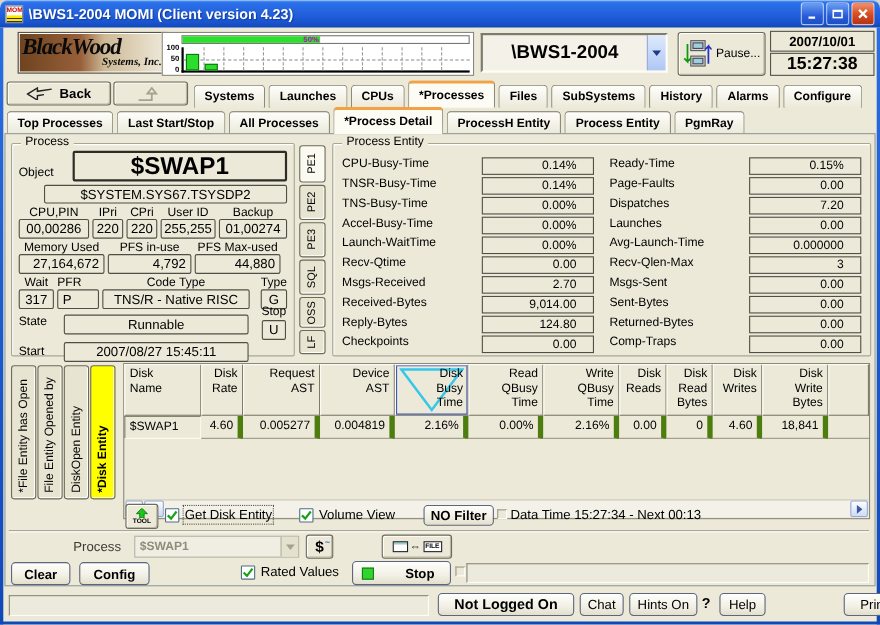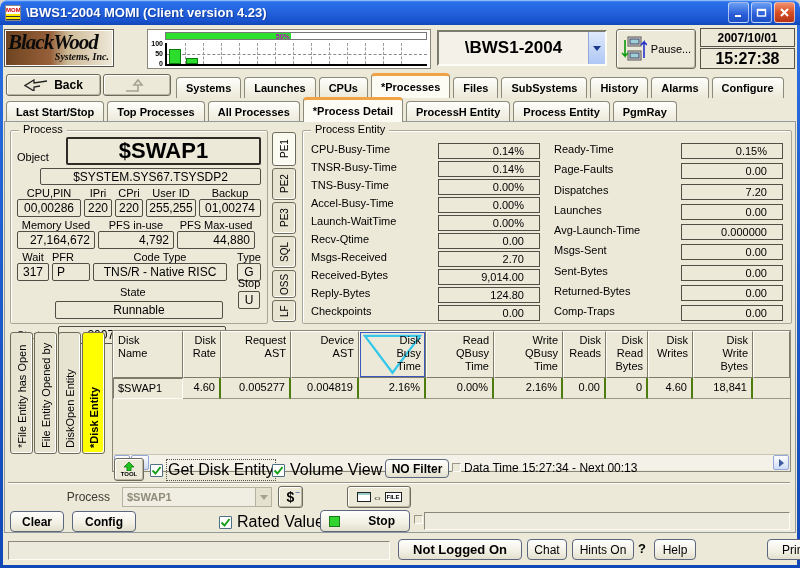--- a/index.html
+++ b/index.html
@@ -41,21 +41,21 @@
   .field.ctr{justify-content:center;}
   .sunken{background:#eceadd;border:1px solid;border-color:#8a887a #fdfcf5 #fdfcf5 #8a887a;}
   .cb{width:13px;height:13px;background:#fff;border:1px solid #4f6f84;border-radius:1px;
     display:inline-flex;align-items:center;justify-content:center;flex:none;}
   .groove{border-top:1px solid #9a9786;border-bottom:1px solid #fff;height:2px;}
   .vtab{writing-mode:vertical-rl;transform:rotate(180deg);display:flex;align-items:center;
     padding:5px 1px;font-size:11px;}
   .tri-down{width:0;height:0;border-left:4px solid transparent;border-right:4px solid transparent;border-top:5px solid #1c3a8c;}
 
   
-  .logo{position:absolute;left:4px;top:29px;width:110px;height:38px;border:1px solid #55534a;
+  .logo{position:absolute;left:16px;top:29px;width:136px;height:38px;border:1px solid #55534a;
     background:linear-gradient(90deg,#6e431f,#96603a 42%,#cdb995 58%,#efe9da);
     box-shadow:inset 0 0 0 1px #fff;overflow:hidden;}
   .logo-main{font-family:"Liberation Serif","DejaVu Serif",serif;font-style:italic;font-weight:bold;
     font-size:21px;line-height:24px;padding-left:3px;letter-spacing:-1px;color:#0b0b0b;}
   .logo-sub{font-family:"Liberation Serif","DejaVu Serif",serif;font-style:italic;font-weight:bold;
     font-size:10px;text-align:right;padding-right:4px;margin-top:-3px;color:#0b0b0b;}
   .chartpanel{position:absolute;left:147px;top:29px;width:284px;height:40px;background:#fff;
     border:1px solid #8a887a;}
   .progress{position:absolute;left:17px;top:2px;right:3px;height:8px;border:1px solid #777;background:#fff;}
   .prog-fill{position:absolute;left:0;top:0;bottom:0;background:#2ee02e;}
@@ -128,38 +128,38 @@
   .listview{position:absolute;left:112px;top:330px;width:679px;height:142px;background:#ece9d8;
     border:1px solid #8a887a;}
   .thead{display:flex;height:47px;}
   .th{border:1px solid;border-color:#fdfcf5 #7e7b6a #7e7b6a #fdfcf5;background:#ece9d8;
     font-size:11px;line-height:13px;padding:2px 4px;position:relative;flex:none;}
   .th span{white-space:pre-line;display:block;text-align:right;position:relative;z-index:1;}
   .th.first span{text-align:left;}
   .th.sorted{box-shadow:inset 0 0 0 1px #3a57c0;}
   .sort-tri{position:absolute;left:3px;right:3px;top:2px;bottom:4px;z-index:0;}
   .trow{display:flex;height:21px;}
-  .td{border-right:2px solid #4d7c0f;border-bottom:1px solid #9a9786;font-size:11px;
+  .td{border-right:5px solid #4d7c0f;border-bottom:1px solid #9a9786;font-size:11px;
     padding:3px 4px 0 4px;text-align:right;background:#ece9d8;flex:none;}
   .td.first{text-align:left;border:1px solid;border-color:#7e7b6a #fdfcf5 #fdfcf5 #7e7b6a;}
   .hscroll{position:absolute;left:1px;right:1px;bottom:1px;height:16px;background:#f3f1e8;
     border-top:1px solid #c9c6b6;display:flex;align-items:center;}
   .sbtn{width:16px;height:15px;background:linear-gradient(180deg,#fdfdfb,#cfdcf8);
     border:1px solid #93a7d8;border-radius:2px;display:flex;align-items:center;justify-content:center;flex:none;}
   .sthumb{width:18px;height:15px;margin-left:1px;background:linear-gradient(180deg,#fdfdfd,#cdd8f0);
     border:1px solid #93a7d8;border-radius:2px;display:flex;align-items:center;justify-content:center;gap:1px;}
   .sthumb i{display:block;width:1px;height:7px;background:#9cb0dc;}
   .tri-l{width:0;height:0;border-top:4px solid transparent;border-bottom:4px solid transparent;border-right:5px solid #3a5a9c;}
   .tri-r{width:0;height:0;border-top:4px solid transparent;border-bottom:4px solid transparent;border-left:5px solid #3a5a9c;}
 
   
   .toolbtn{position:absolute;left:114px;top:458px;width:30px;height:23px;flex-direction:column;gap:0;padding:1px;}
   .toolbtn .tool-txt{font-size:6px;font-weight:bold;line-height:6px;}
   .cbrow{position:absolute;display:flex;align-items:center;gap:5px;}
-  .cb-label{font-size:16px;white-space:nowrap;text-align:right;}
+  .cb-label{font-size:12px;white-space:nowrap;text-align:right;}
   .focus-dotted{outline:1px dotted #55534a;outline-offset:1px;}
   .nofilter{position:absolute;left:385px;top:459px;width:64px;height:19px;font-size:12px;}
   .tinybox{position:absolute;width:9px;height:9px;border:1px solid #9a9786;border-right-color:#fff;border-bottom-color:#fff;background:#ece9d8;}
   .datatime{position:absolute;left:464px;top:461px;font-size:12px;white-space:nowrap;}
   .hgroove{position:absolute;left:8px;top:482px;width:782px;}
   .proclabel{position:absolute;left:58px;top:490px;width:52px;text-align:right;font-size:12px;color:#3c3a32;}
   .proccombo{position:absolute;left:122px;top:487px;width:150px;height:20px;display:flex;
     border:1px solid #b5b2a2;background:#f0eee2;}
   .proccombo .pc-text{flex:1;display:flex;align-items:center;padding:0 4px;font-weight:bold;color:#8f8c7a;}
   .proccombo .pc-btn{width:16px;background:#e4e1cf;border-left:1px solid #b5b2a2;display:flex;align-items:center;justify-content:center;}
@@ -291,22 +291,22 @@
     <div class="tab">CPUs</div>
     <div class="tab active">*Processes</div>
     <div class="tab">Files</div>
     <div class="tab">SubSystems</div>
     <div class="tab">History</div>
     <div class="tab">Alarms</div>
     <div class="tab">Configure</div>
   </div>
 
   <div class="tabrow subtabs">
+    <div class="tab">Top Processes</div>
     <div class="tab">Last Start/Stop</div>
-    <div class="tab">Top Processes</div>
     <div class="tab">All Processes</div>
     <div class="tab active">*Process Detail</div>
     <div class="tab">ProcessH Entity</div>
     <div class="tab">Process Entity</div>
     <div class="tab">PgmRay</div>
   </div>
 
   <div class="page"></div>
 
   <div class="group pgroup">
@@ -352,21 +352,21 @@
       <span style="width:134px">Code Type</span>
       <span style="width:24px;margin-left:auto;">Type</span>
     </div>
     <div class="prow">
       <div class="field ctr" style="width:32px">317</div>
       <div class="field" style="width:38px">P</div>
       <div class="field ctr" style="width:134px">TNS/R - Native RISC</div>
       <div class="field ctr" style="width:24px;margin-left:auto;">G</div>
     </div>
 
-    <div class="prow" style="margin-top:5px;align-items:center;flex-direction:column;">
+    <div class="prow" style="margin-top:5px;">
       <span class="plbl" style="width:38px">State</span>
       <div class="field ctr" style="width:168px">Runnable</div>
     </div>
     <div class="prow" style="margin-top:7px;align-items:center;">
       <span class="plbl" style="width:38px">Start</span>
       <div class="field ctr" style="width:168px">2007/08/27 15:45:11</div>
     </div>
 
     <div class="stopcol">
       <div style="font-size:11px;">Stop</div>
@@ -440,20 +440,24 @@
           <span class="elabel">Dispatches</span>
           <span class="efield">7.20</span>
         </div>
       <div class="erow">
           <span class="elabel">Launches</span>
           <span class="efield">0.00</span>
         </div>
       <div class="erow">
           <span class="elabel">Avg-Launch-Time</span>
           <span class="efield">0.000000</span>
+        </div>
+      <div class="erow">
+          <span class="elabel">Recv-Qlen-Max</span>
+          <span class="efield">3</span>
         </div>
       <div class="erow">
           <span class="elabel">Msgs-Sent</span>
           <span class="efield">0.00</span>
         </div>
       <div class="erow">
           <span class="elabel">Sent-Bytes</span>
           <span class="efield">0.00</span>
         </div>
       <div class="erow">

